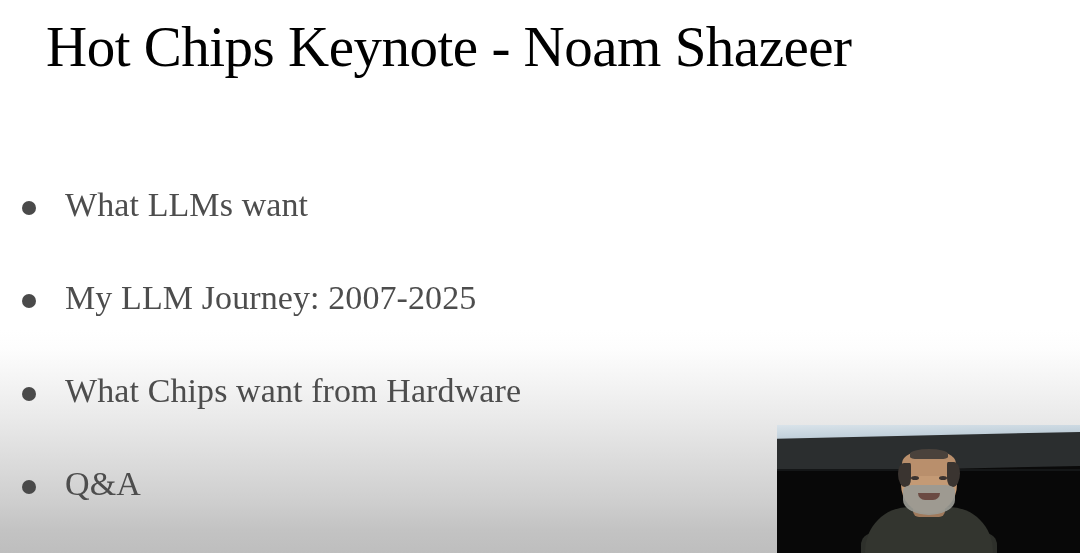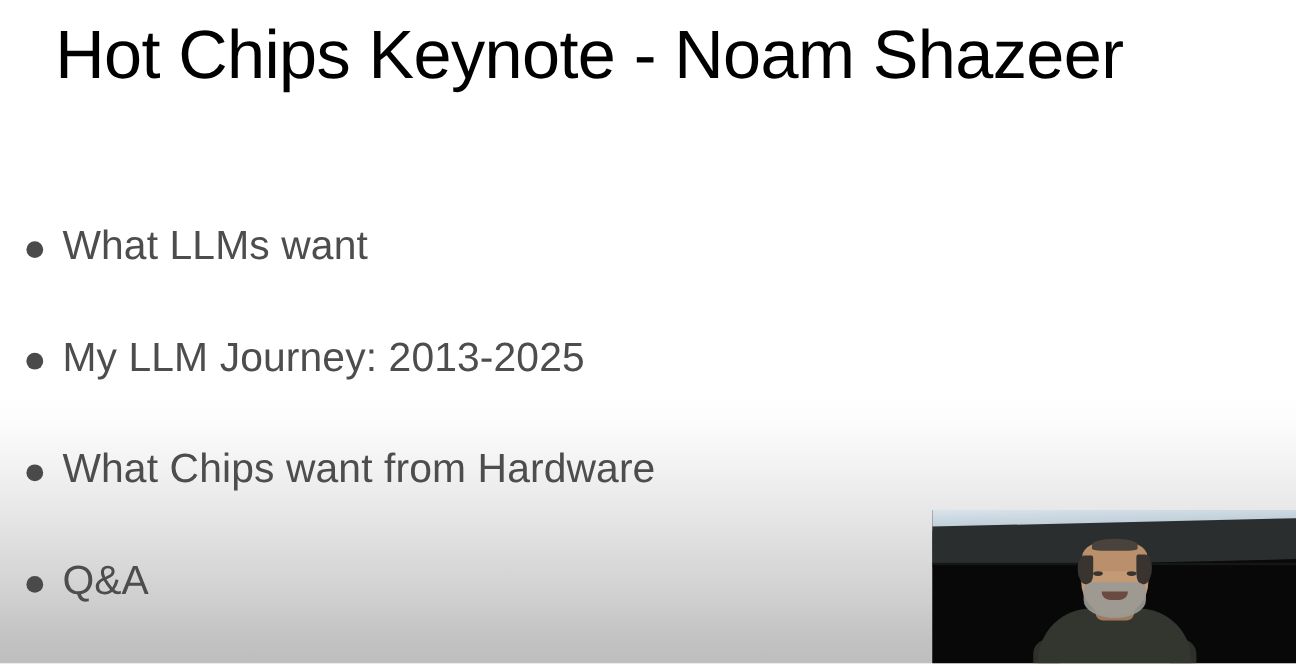--- a/index.html
+++ b/index.html
@@ -20,20 +20,21 @@
     background: linear-gradient(to bottom,
         #ffffff 0px,
         #ffffff 330px,
         #fdfdfd 348px,
         #f4f4f4 382px,
         #e9e9e9 420px,
         #dcdcdc 460px,
         #cfcfcf 500px,
         #c3c3c3 530px,
         #bebebe 553px);
+    font-family: Liberation Serif, serif;
   }
 
   
   .slide-title {
     position: absolute;
     left: 46px;
     top: 17px;
     font-size: 57px;
     line-height: 1.05;
     font-weight: 400;
@@ -61,21 +62,21 @@
   .bullet-marker {
     position: absolute;
     left: 22px;
     top: 18px;
     width: 14px;
     height: 14px;
     border-radius: 50%;
     background: #4a4a4a;
   }
   .bullet-text {
-    margin-left: 52px;
+    margin-left: 65px;
     font-size: 34px;
     line-height: 44px;
     color: #4d4d4d;
     font-weight: 400;
     letter-spacing: 0.1px;
     white-space: nowrap;
   }
 
   
   .pip-video {
@@ -260,21 +261,21 @@
 
   <ul class="bullet-list">
 
     <li class="bullet-item">
       <span class="bullet-marker"></span>
       <span class="bullet-text">What LLMs want</span>
     </li>
 
     <li class="bullet-item">
       <span class="bullet-marker"></span>
-      <span class="bullet-text">My LLM Journey: 2013-2025</span>
+      <span class="bullet-text">My LLM Journey: 2007-2025</span>
     </li>
 
     <li class="bullet-item">
       <span class="bullet-marker"></span>
       <span class="bullet-text">What Chips want from Hardware</span>
     </li>
 
     <li class="bullet-item">
       <span class="bullet-marker"></span>
       <span class="bullet-text">Q&amp;A</span>

